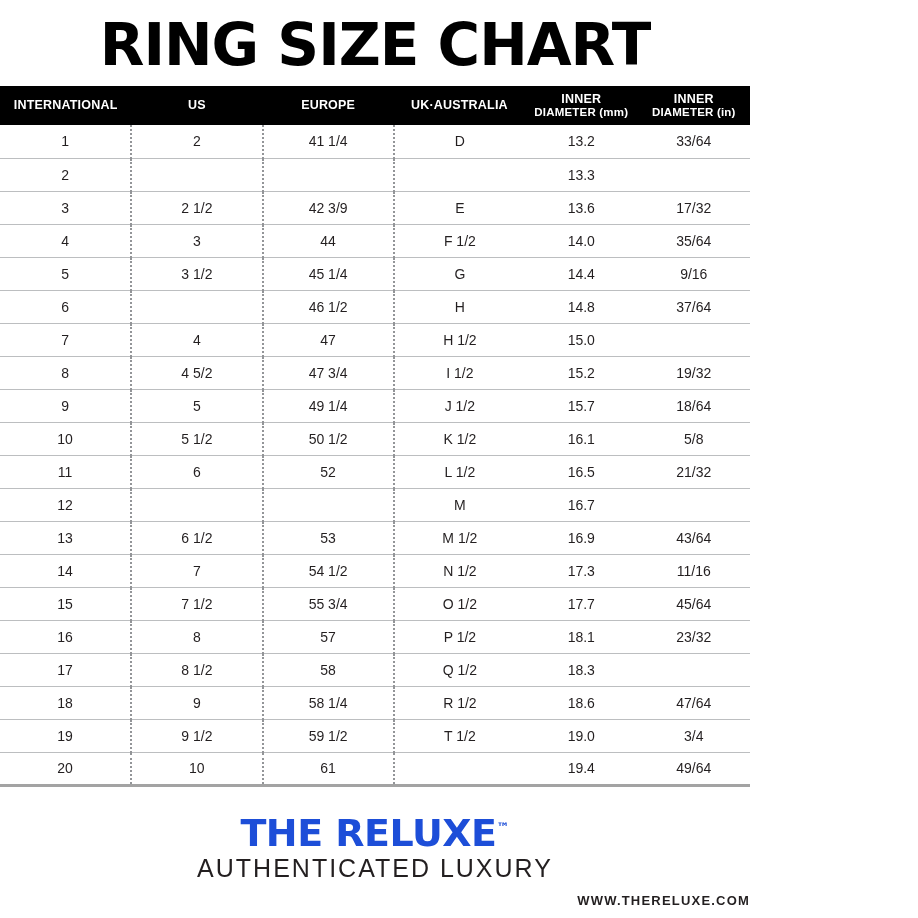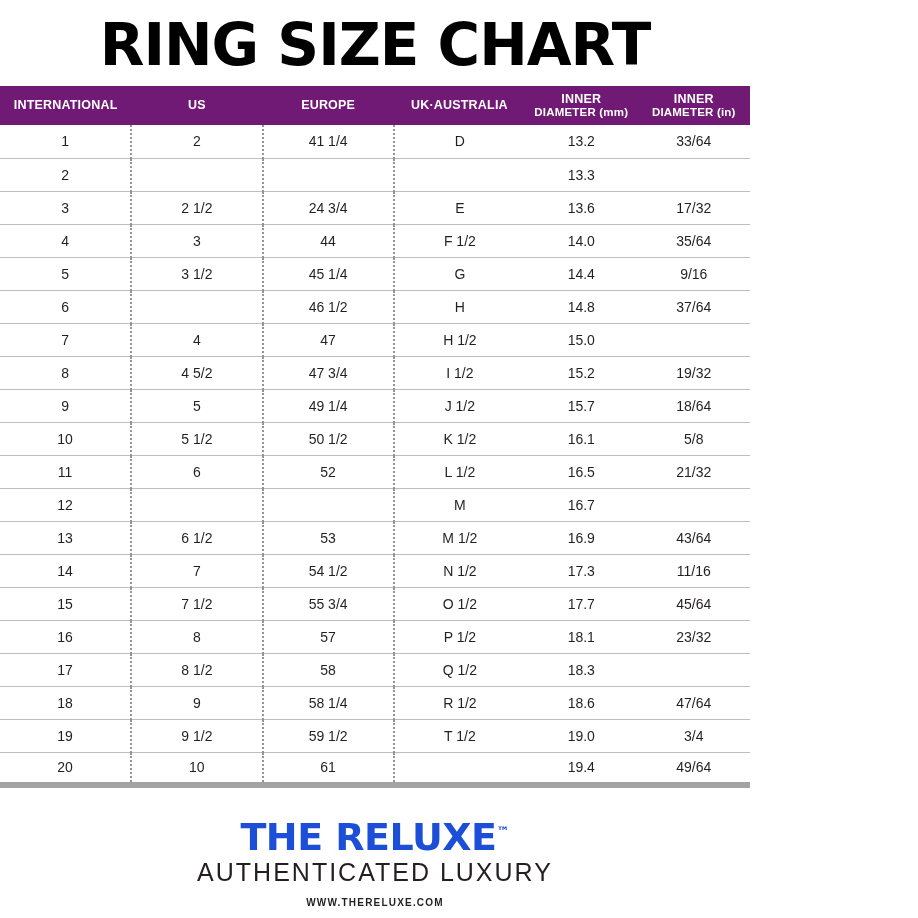--- a/index.html
+++ b/index.html
@@ -25,21 +25,21 @@
     font-family: "DejaVu Sans", sans-serif;
     color: #000;
     line-height: 1;
   }
   table.chart {
     width: 100%;
     border-collapse: collapse;
     table-layout: fixed;
   }
   table.chart thead th {
-    background: #701a75;
+    background: #000000;
     color: #ffffff;
     font-size: 12.5px;
     font-weight: 700;
     text-align: center;
     padding: 7px 2px;
     line-height: 1.05;
     letter-spacing: 0.2px;
     border: none;
   }
   table.chart thead th .sub {
@@ -48,21 +48,21 @@
     font-weight: 700;
   }
   table.chart tbody td {
     font-size: 14px;
     text-align: center;
     padding: 6px 2px;
     height: 33px;
     border-bottom: 1px solid #bcbec0;
     color: #231f20;
   }
-  table.chart tbody tr:last-child td { border-bottom: 6px solid #a3a3a3; }
+  table.chart tbody tr:last-child td { border-bottom: 3px solid #a3a3a3; }
   
   table.chart tbody td.dotted-right { border-right: 2px dotted #939598; }
   table.chart thead th.col-intl { width: 17.5%; }
   table.chart thead th.col-us { width: 17.5%; }
   table.chart thead th.col-eu { width: 17.5%; }
   table.chart thead th.col-uk { width: 17.5%; }
   table.chart thead th.col-mm { width: 15%; }
   table.chart thead th.col-in { width: 15%; }
   .footer {
     margin-top: auto;
@@ -86,25 +86,26 @@
     letter-spacing: 0;
   }
   .tagline {
     font-size: 25px;
     letter-spacing: 2px;
     margin-top: 2px;
     color: #231f20;
     font-family: "Liberation Sans", sans-serif;
   }
   .url {
-    font-size: 10px;
+    font-size: 13px;
     font-weight: 700;
     letter-spacing: 1.2px;
     margin-top: 10px;
     color: #231f20;
+    text-align: right;
   }
 </style>
 </head>
 <body>
 
 <div class="page">
 
   <h1 class="title">RING SIZE CHART</h1>
 
   <table class="chart">
@@ -145,21 +146,21 @@
           <td class="dotted-right">2</td>
           <td class="dotted-right"></td>
           <td class="dotted-right"></td>
           <td></td>
           <td>13.3</td>
           <td></td>
         </tr>
         <tr>
           <td class="dotted-right">3</td>
           <td class="dotted-right">2 1/2</td>
-          <td class="dotted-right">24 3/4</td>
+          <td class="dotted-right">42 3/9</td>
           <td>E</td>
           <td>13.6</td>
           <td>17/32</td>
         </tr>
         <tr>
           <td class="dotted-right">4</td>
           <td class="dotted-right">3</td>
           <td class="dotted-right">44</td>
           <td>F 1/2</td>
           <td>14.0</td>

